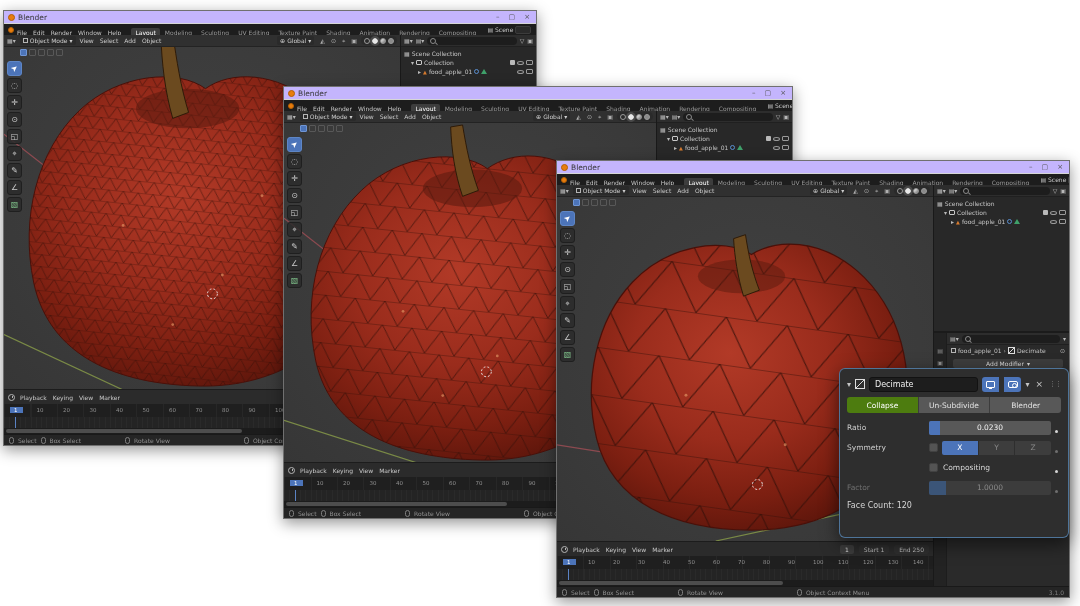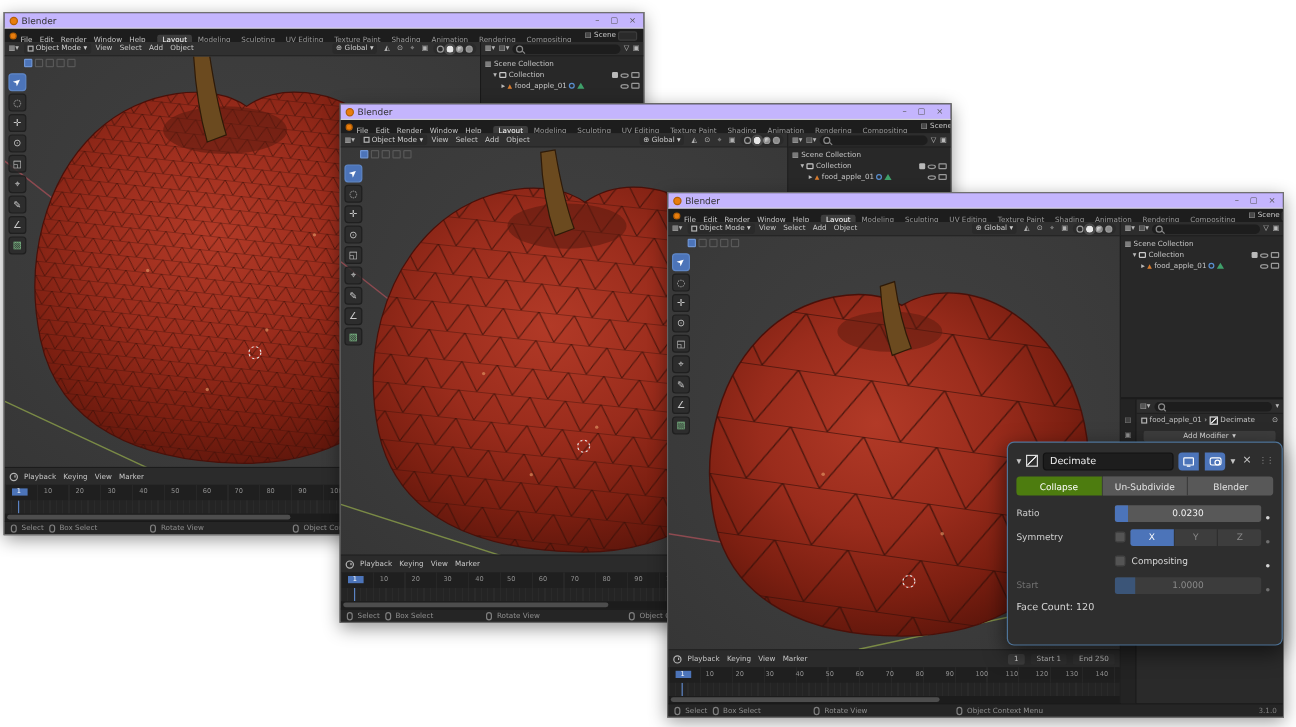--- a/index.html
+++ b/index.html
@@ -779,21 +779,21 @@
     </div>
     <div class="frow">
       <span class="flabel"></span>
       <span class="fctl">
         <span class="cbx"></span>
         <span class="trilab">Compositing</span>
       </span>
       <span class="kdot"><i></i></span>
     </div>
     <div class="frow">
-      <span class="flabel dim">Start</span>
+      <span class="flabel dim">Factor</span>
       <span class="fctl">
         <span class="slider dis">
           <span class="fill"></span>
           <span class="sval">1.0000</span>
         </span>
       </span>
       <span class="kdot dim"><i></i></span>
     </div>
     <div class="fcount">Face Count: 120</div>
   </div>

